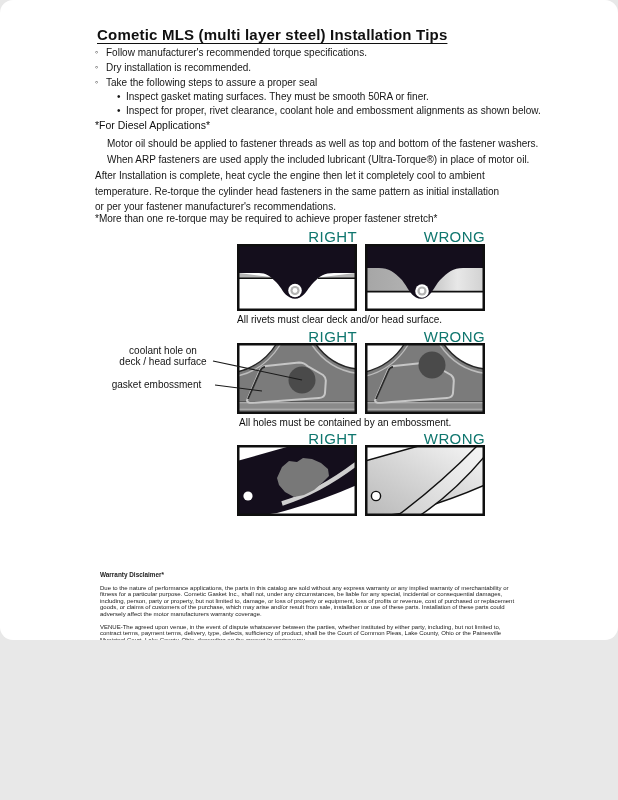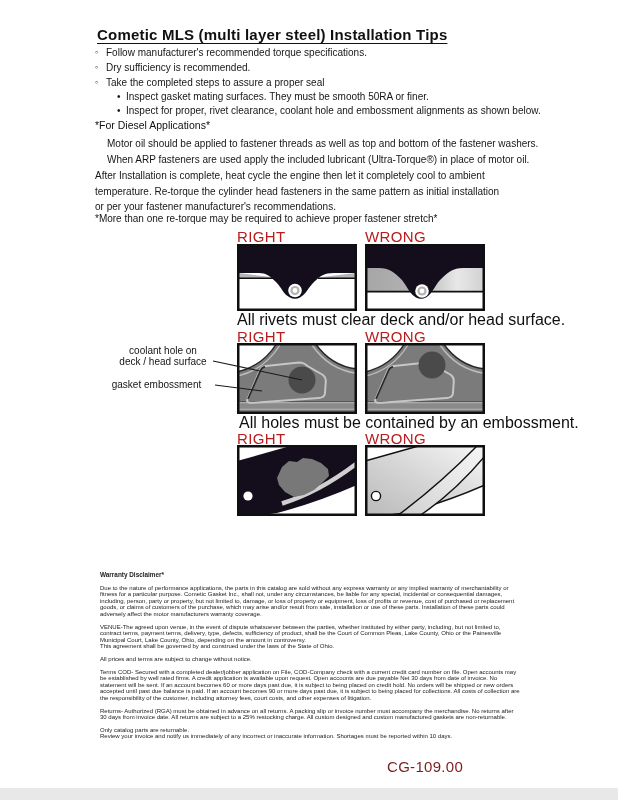--- a/index.html
+++ b/index.html
@@ -1,56 +1,56 @@
 <!DOCTYPE html>
 <html><head>
 <meta charset="utf-8">
 <style>
   html,body{margin:0;padding:0;background:#e8e8e8;}
   .page{
-    position:relative;width:618px;height:788px;background:#ffffff;
-    font-family:"Liberation Sans",sans-serif;color:#1c1c1c;overflow:hidden;
+    position:relative;width:618px;height:640px;background:#ffffff;
+    font-family:"Liberation Sans",sans-serif;color:#1c1c1c;overflow:hidden;border-radius:13px;
   }
   .abs{position:absolute;}
   .title{
     font-size:15px;font-weight:bold;text-decoration:underline;
     text-underline-offset:3px;color:#101010;letter-spacing:.2px;margin:0;
   }
   .b-row{position:absolute;display:flex;align-items:flex-start;font-size:10px;line-height:13px;color:#161616;}
   .b-marker{width:11px;flex:0 0 11px;font-size:9px;line-height:13px;color:#161616;}
   .b-marker.sub{width:9px;flex:0 0 9px;font-size:10px;}
   .section-head{font-size:10.5px;font-weight:normal;color:#101010;}
   .para{font-size:10px;line-height:15.5px;white-space:pre-line;color:#161616;}
-  .dg-title{width:120px;text-align:left;font-size:15px;letter-spacing:.4px;color:#b91c1c;}
-  .dg-caption{font-size:16px;line-height:13px;color:#0f0f0f;white-space:pre-line;}
+  .dg-title{width:120px;text-align:right;font-size:15px;letter-spacing:.4px;color:#0f766e;}
+  .dg-caption{font-size:10px;line-height:13px;color:#0f0f0f;white-space:pre-line;}
   .dg-label{font-size:10px;line-height:11px;color:#141414;white-space:pre-line;text-align:center;}
   .warranty{width:420px;font-size:6px;line-height:6.6px;color:#222;}
   .w-head{font-weight:bold;font-size:6.4px;margin:0 0 6px 0;}
   .w-p{margin:0 0 6px 0;white-space:pre-line;}
   .footer-code{font-size:15px;color:#7f1d1d;letter-spacing:.3px;}
   svg{display:block;}
 </style>
 </head>
 <body>
 
 <div class="page">
 
   <h1 class="abs title" style="left:97px;top:26px;">Cometic MLS (multi layer steel) Installation Tips</h1>
 
   <div class="b-row" style="left:95px;top:46px;">
     <span class="b-marker">◦</span>
     <span>Follow manufacturer's recommended torque specifications.</span>
   </div>
   <div class="b-row" style="left:95px;top:61px;">
     <span class="b-marker">◦</span>
-    <span>Dry sufficiency is recommended.</span>
+    <span>Dry installation is recommended.</span>
   </div>
   <div class="b-row" style="left:95px;top:76px;">
     <span class="b-marker">◦</span>
-    <span>Take the completed steps to assure a proper seal</span>
+    <span>Take the following steps to assure a proper seal</span>
   </div>
   <div class="b-row" style="left:117px;top:90px;">
     <span class="b-marker sub">•</span>
     <span>Inspect gasket mating surfaces.  They must be smooth 50RA or finer.</span>
   </div>
   <div class="b-row" style="left:117px;top:104px;">
     <span class="b-marker sub">•</span>
     <span>Inspect for proper, rivet clearance, coolant hole and embossment alignments as shown below.</span>
   </div>
 

